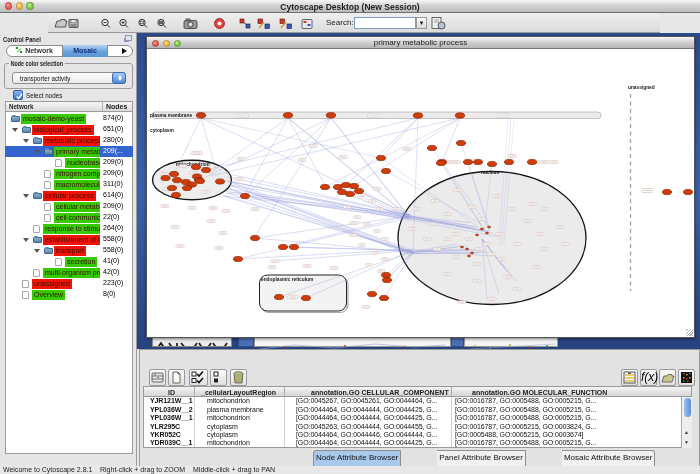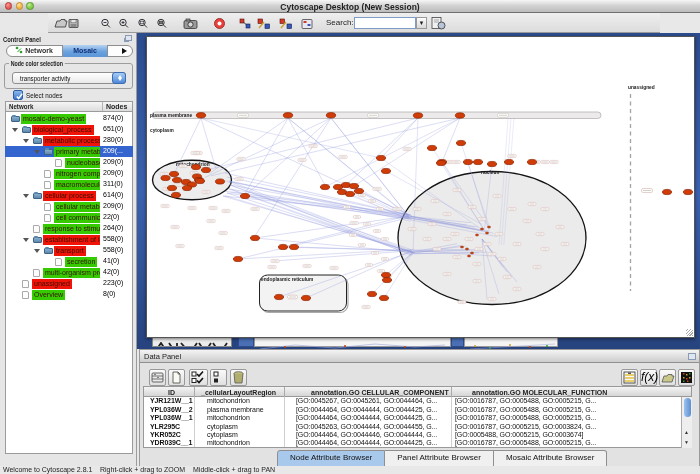--- a/index.html
+++ b/index.html
@@ -71,21 +71,21 @@
 .drow{position:absolute;left:143px;width:538px;height:8.4px;font-size:7px;letter-spacing:-0.1px;color:#111;white-space:nowrap;}
 .drow span{position:absolute;top:0.2px;}
 .drow .c1{left:7px;font-weight:bold;}
 .drow .c2{left:64px;}
 .drow .c3{left:153px;}
 .drow .c4{left:312px;}
 #dscroll{left:681px;top:397px;width:11px;height:51px;background:#eee;border-left:1px solid #aaa;}
 #dthumb{position:absolute;left:1.5px;top:1px;width:7px;height:19px;border-radius:4px;background:linear-gradient(90deg,#9ec2ec,#5b8fd4);}
 .dsa{position:absolute;left:0px;width:9px;height:9px;font-size:5px;text-align:center;line-height:9px;color:#333;}
 #dtabs{left:277px;top:450px;height:14px;font-size:8px;color:#111;white-space:nowrap;}
-.dtab{display:inline-block;height:22px;line-height:14px;padding:0 12px;background:#f0f0f0;border:1px solid #8f8f8f;border-left:none;}
+.dtab{display:inline-block;height:22px;line-height:14px;padding:0 2px;background:#f0f0f0;border:1px solid #8f8f8f;border-left:none;margin-left:36px;}
 .dtab.first{border-left:1px solid #8f8f8f;border-radius:3px 0 0 3px;}
 .dtab.last{border-radius:0 3px 3px 0;}
 .dtab.sel{background:#a9c9ec;}
 
 #status{left:0;top:466px;width:700px;height:8px;background:#e8e8e8;}
 .stxt{position:absolute;top:0px;font-size:7px;color:#222;}
 </style></head>
 <body>
 <div id="app">
 
@@ -282,20 +282,26 @@
  <div id="frag4"></div>
  <div id="frag5"><svg width="94" height="10">
           <circle cx="10" cy="4" r="1" fill="#caa12c"></circle>
           <circle cx="25" cy="6" r="1" fill="#2aa02a"></circle>
           <circle cx="45" cy="3" r="1" fill="#caa12c"></circle>
           <circle cx="65" cy="5" r="1" fill="#c04010"></circle>
           <circle cx="82" cy="4" r="1" fill="#2aa02a"></circle>
           <path d="M5 7 L90 2" stroke="#99a2d8" stroke-width="0.5" fill="none"></path>
         </svg></div>
  <div id="iwin">
+  <div id="ititle">
+   <span class="ilight" style="left:4.5px;background:radial-gradient(circle at 35% 30%,#ff9d97,#ec6560 45%,#d94743);border:0.5px solid #b03a36;"></span>
+   <span class="ilight" style="left:15.5px;background:radial-gradient(circle at 35% 30%,#ffe9a8,#f6bf4f 45%,#e9a33c);border:0.5px solid #c08a30;"></span>
+   <span class="ilight" style="left:26.5px;background:radial-gradient(circle at 35% 30%,#c6f0a0,#8cd24e 45%,#6ab93a);border:0.5px solid #5a9a32;"></span>
+   <span class="t">primary metabolic process</span>
+  </div>
   <div id="icanvas">
 <svg width="549" height="288" viewBox="0 0 549 288" style="position:absolute;left:0;top:0">
 <rect x="5" y="63" width="449" height="6.5" rx="3.2" fill="#eceaea" stroke="#b5b2b2" stroke-width="0.8"></rect>
 <text x="3" y="68.3" font-size="4.8" font-weight="bold" fill="#1a1a1a">plasma membrane</text>
 <text x="3" y="82.5" font-size="4.8" font-weight="bold" fill="#1a1a1a">cytoplasm</text>
 <rect x="90.5" y="64.3" width="11" height="4" rx="1.5" fill="#fffdf8" stroke="#b8b8b8" stroke-width="0.5"></rect>
             <line x1="92.0" y1="66.3" x2="100.0" y2="66.3" stroke="#aaa" stroke-width="0.7" opacity="0.75"></line>
 <rect x="220.5" y="64.3" width="11" height="4" rx="1.5" fill="#fffdf8" stroke="#b8b8b8" stroke-width="0.5"></rect>
             <line x1="222.0" y1="66.3" x2="230.0" y2="66.3" stroke="#aaa" stroke-width="0.7" opacity="0.75"></line>
 <rect x="350.5" y="64.3" width="11" height="4" rx="1.5" fill="#fffdf8" stroke="#b8b8b8" stroke-width="0.5"></rect>
@@ -651,24 +657,20 @@
             <line x1="142.0" y1="248.0" x2="149.0" y2="248.0" stroke="#aaa" stroke-width="0.7" opacity="0.75"></line>
 <ellipse cx="520.0" cy="143.0" rx="4.6" ry="2.6" fill="#cf3c08" stroke="#8c2403" stroke-width="0.7"></ellipse>
 <ellipse cx="541.0" cy="143.0" rx="4.6" ry="2.6" fill="#cf3c08" stroke="#8c2403" stroke-width="0.7"></ellipse>
 </svg>
   </div>
   <div id="igrip"></div>
  </div>
 </div>
 
 <div class="abs" id="dpanel">
- <div id="dptitle">
-        <span class="t">Data Panel</span>
-        <div id="dpfloat"></div>
-      </div>
  <div class="dbtn" style="left:9px"><svg width="15" height="15" viewBox="0 0 15 15">
           <rect x="2" y="3" width="11" height="9" rx="1" fill="#e8e8e8" stroke="#444" stroke-width="0.8"></rect>
           <line x1="2" y1="6" x2="13" y2="6" stroke="#444" stroke-width="0.7"></line>
           <line x1="2" y1="9" x2="13" y2="9" stroke="#444" stroke-width="0.7"></line>
           <circle cx="5" cy="4.5" r="0.7" fill="#444"></circle>
           <circle cx="8" cy="7.5" r="0.7" fill="#444"></circle>
         </svg></div>
  <div class="dbtn" style="left:28px"><svg width="15" height="15" viewBox="0 0 15 15">
           <path d="M4 2 L9 2 L11 4 L11 13 L4 13 Z" fill="#fafaf2" stroke="#444" stroke-width="0.8"></path>
           <path d="M9 2 L9 4 L11 4" fill="none" stroke="#444" stroke-width="0.8"></path>

